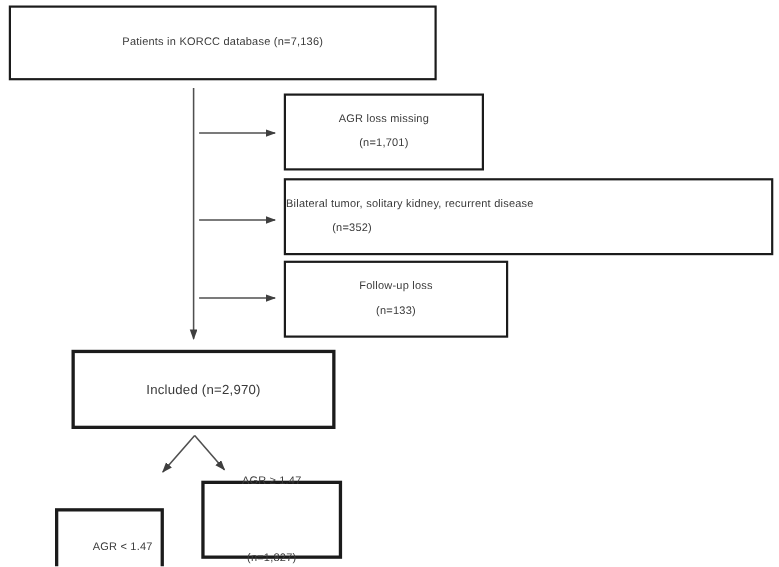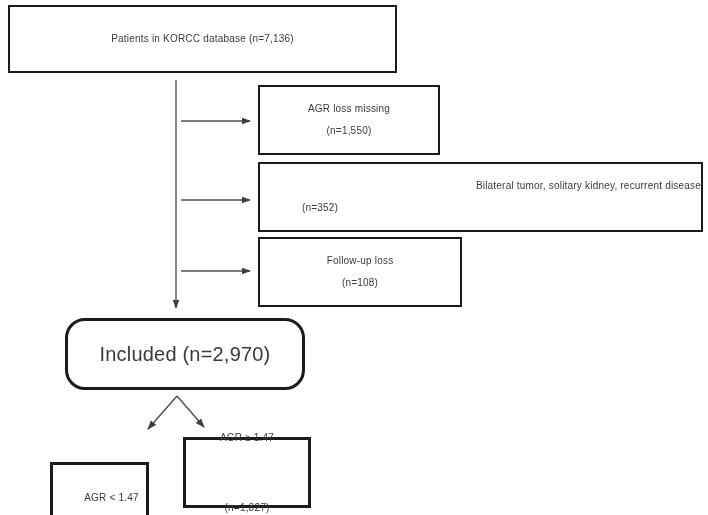--- a/index.html
+++ b/index.html
@@ -30,24 +30,24 @@
     text-align: center;
     letter-spacing: 0.2px;
   }
   .box.thick { border-width: 3px; }
   .box .line { display: block; }
   
   #box-source        { left: 8px;   top: 5px;   width: 389px; height: 68px; }
   #box-agr-missing   { left: 258px; top: 85px;  width: 182px; height: 70px; }
   #box-bilateral     { left: 258px; top: 162px; width: 445px; height: 70px;
                        align-items: stretch; text-align: left; }
-  #box-bilateral .line-1 { text-align: right; padding-left: 20px; }
+  #box-bilateral .line-1 { text-align: left; }
   #box-bilateral .line-2 { text-align: left; padding-left: 42px; }
   #box-followup      { left: 258px; top: 237px; width: 204px; height: 70px; }
-  #box-included      { left: 65px;  top: 318px; width: 240px; height: 72px; font-size: 20px; border-radius: 20px; }
+  #box-included      { left: 65px;  top: 318px; width: 240px; height: 72px; font-size: 12px; }
   #box-agr-low       { left: 50px;  top: 462px; width: 99px; height: 71px; padding-left: 24px; }
   #box-agr-high      { left: 183px; top: 437px; width: 128px; height: 71px; gap: 48px; }
   #arrow-layer {
     position: absolute;
     left: 0; top: 0;
     width: 708px; height: 515px;
     pointer-events: none;
   }
 </style>
 </head>
@@ -68,31 +68,31 @@
     <line x1="177" y1="396" x2="148" y2="429" stroke="#4f4f4f" stroke-width="1.4" marker-end="url(#ah)"></line>
     <line x1="177" y1="396" x2="204" y2="427" stroke="#4f4f4f" stroke-width="1.4" marker-end="url(#ah)"></line>
   </svg>
 
   <div class="box" id="box-source">
     <span class="line">Patients in KORCC database (n=7,136)</span>
   </div>
 
   <div class="box" id="box-agr-missing">
     <span class="line">AGR loss missing</span>
-    <span class="line">(n=1,550)</span>
+    <span class="line">(n=1,701)</span>
   </div>
 
   <div class="box" id="box-bilateral">
     <span class="line line-1">Bilateral tumor, solitary kidney, recurrent disease</span>
     <span class="line line-2">(n=352)</span>
   </div>
 
   <div class="box" id="box-followup">
     <span class="line">Follow-up loss</span>
-    <span class="line">(n=108)</span>
+    <span class="line">(n=133)</span>
   </div>
 
   <div class="box thick" id="box-included">
     <span class="line">Included (n=2,970)</span>
   </div>
 
   <div class="box thick" id="box-agr-low">
     <span class="line">AGR &lt; 1.47</span>
   </div>
 

